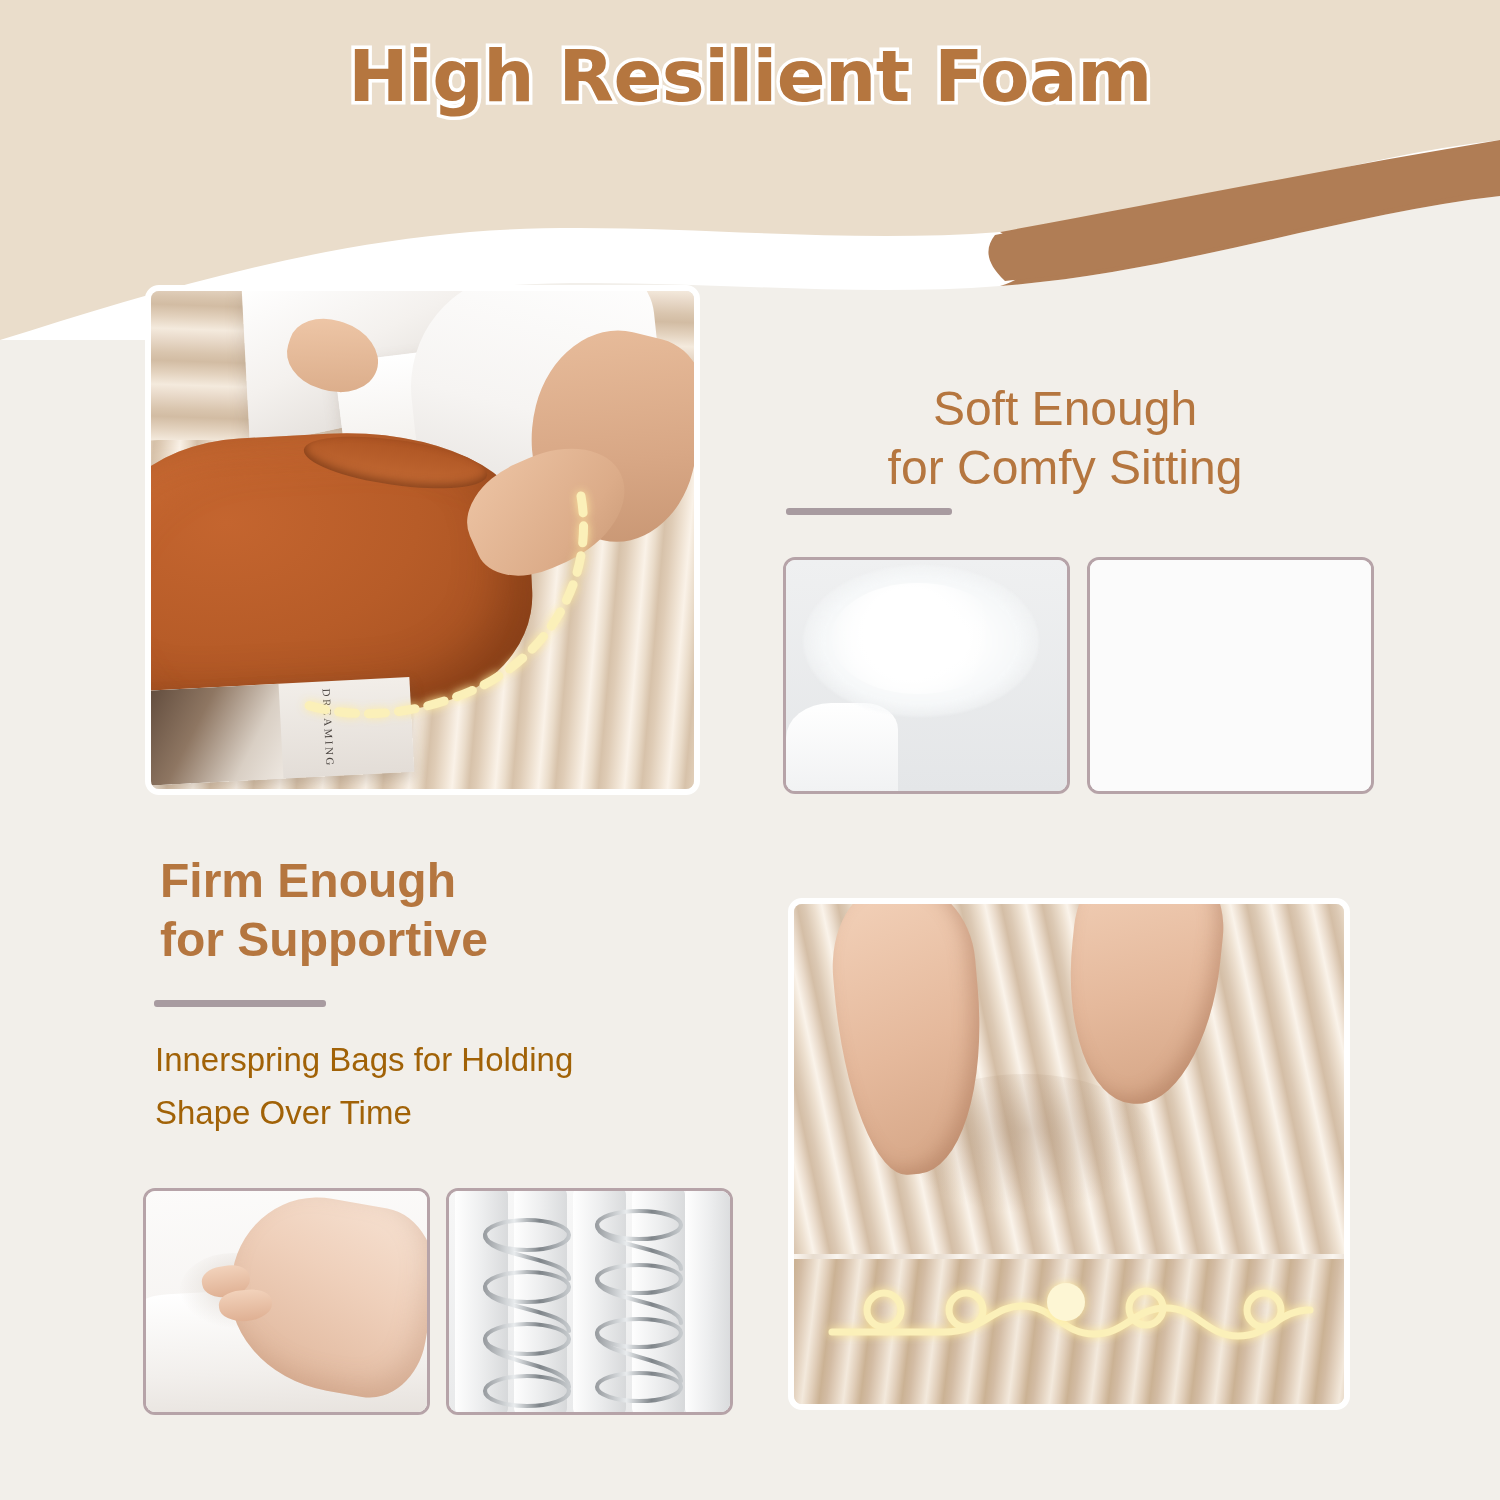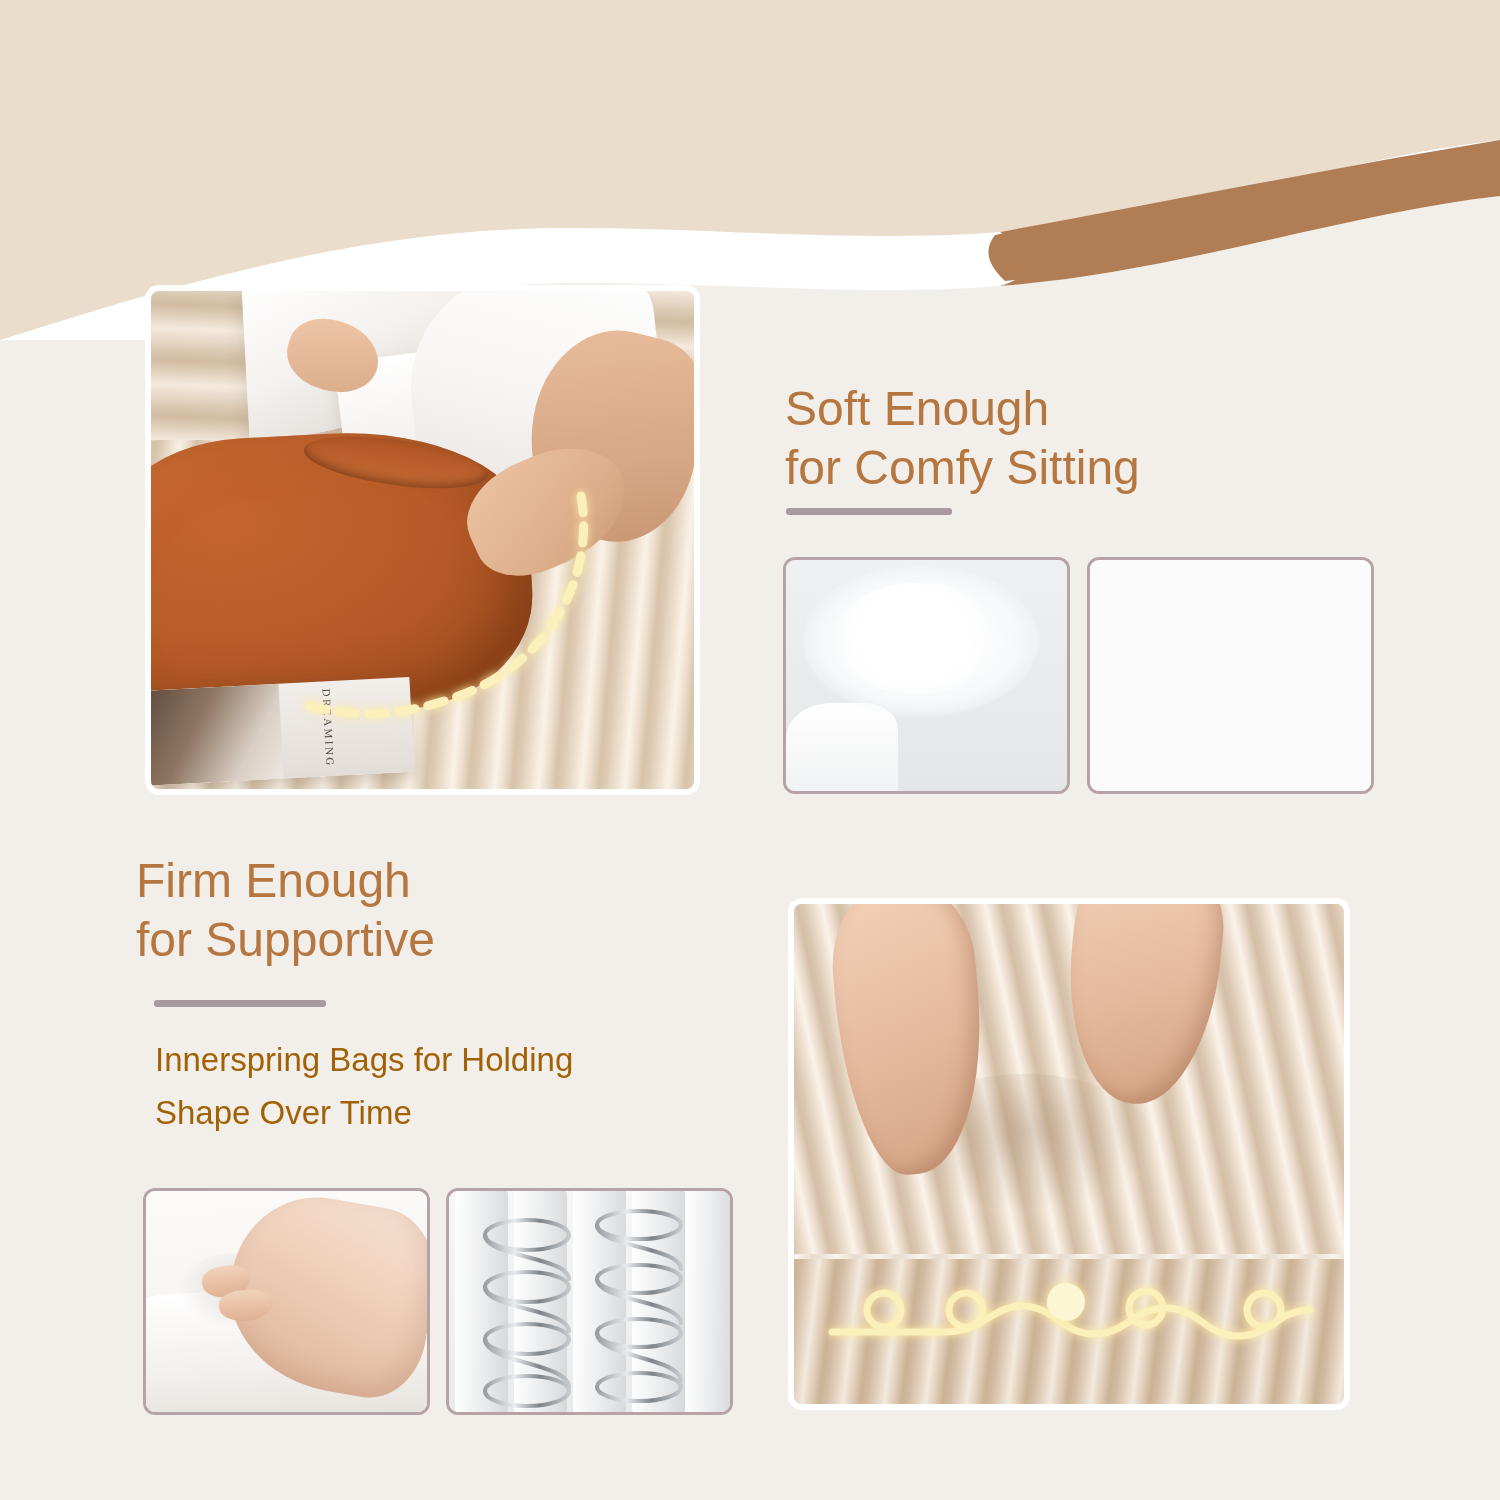--- a/index.html
+++ b/index.html
@@ -290,20 +290,21 @@
              C1150,205 1330,168 1500,140
              L1500,196
              C1340,214 1180,272 1000,286
              C1060,268 1000,232 1000,232 Z" fill="#B07D55"></path>
     <path d="M995,235
              C1120,210 1320,172 1500,143
              L1500,190
              C1345,209 1185,266 1005,281
              C985,262 985,248 995,235 Z" fill="#B07D55"></path>
   </svg>
+  <div id="page-title">High Resilient Foam</div>
 </div>
 
 <div class="photo-card" id="photo-reading" style="left:145px; top:285px; width:555px; height:510px;">
   <div class="inner">
     <div class="backdrop"></div>
     <div class="seat"></div>
     <div class="book"></div>
     <div class="book2"></div>
     <div class="hand-top"></div>
     <div class="shirt"></div>
@@ -315,21 +316,21 @@
       <div class="photo-half"></div>
       <div class="mag-title">DREAMING</div>
     </div>
 
     <svg class="dash-arc" width="543" height="498" viewBox="0 0 543 498">
       <path d="M430,205 C444,285 400,365 320,400 C250,430 190,426 150,412" fill="none" stroke="#FBF0B9" stroke-width="9" stroke-linecap="round" stroke-dasharray="17 13" class="neon"></path>
     </svg>
   </div>
 </div>
 
-<div class="feature-heading" style="left:785px; top:380px; width:560px;">Soft Enough
+<div class="feature-heading" style="left:785px; top:380px; width:560px;text-align:center;">Soft Enough
 for Comfy Sitting</div>
 <div class="rule-bar" style="left:786px; top:508px; width:166px;"></div>
 
 <div class="mini-card" id="photo-fiber" style="left:783px; top:557px; width:287px; height:237px;">
   <div class="inner">
     <div class="bg"></div>
     <div class="snow"></div>
     <div class="cloud"></div>
     <div class="cloud2"></div>
     <div class="hand"></div>
@@ -378,21 +379,21 @@
       <g font-size="9" fill="#4A4A4A" font-family="Liberation Serif, serif" font-style="italic">
         <text x="42" y="38">A</text>
         <text x="196" y="130">B</text>
         <text x="134" y="80">C</text>
         <text x="99" y="136">O</text>
       </g>
     </svg>
   </div>
 </div>
 
-<div class="feature-heading" style="left:136px; top:852px; width:600px;">Firm Enough
+<div class="feature-heading" style="left:160px; top:852px; width:600px;font-weight:bold;">Firm Enough
 for Supportive</div>
 <div class="rule-bar" style="left:154px; top:1000px; width:172px;"></div>
 <div class="feature-sub" style="left:155px; top:1033px; width:600px;">Innerspring Bags for Holding
 Shape Over Time</div>
 
 <div class="mini-card" id="photo-foam" style="left:143px; top:1188px; width:287px; height:227px;">
   <div class="inner">
     <div class="bg"></div>
     <div class="slab"></div>
     <div class="press"></div>

